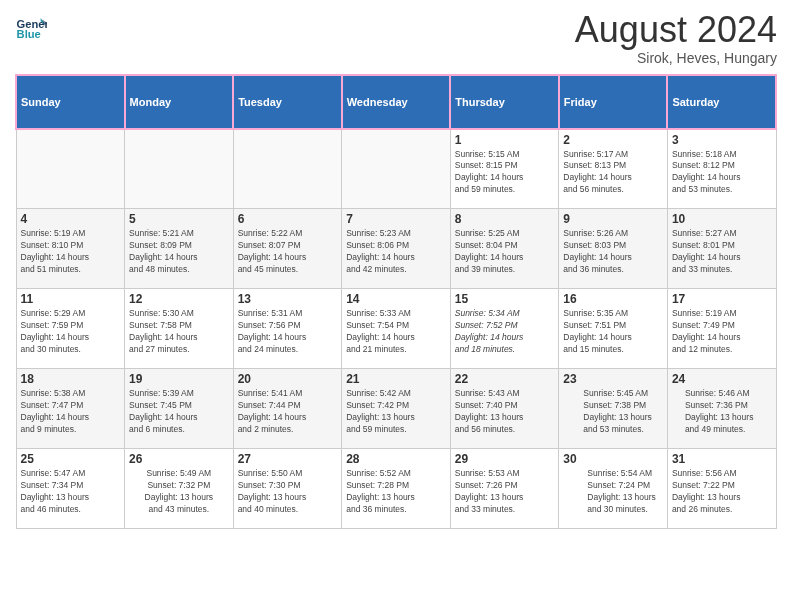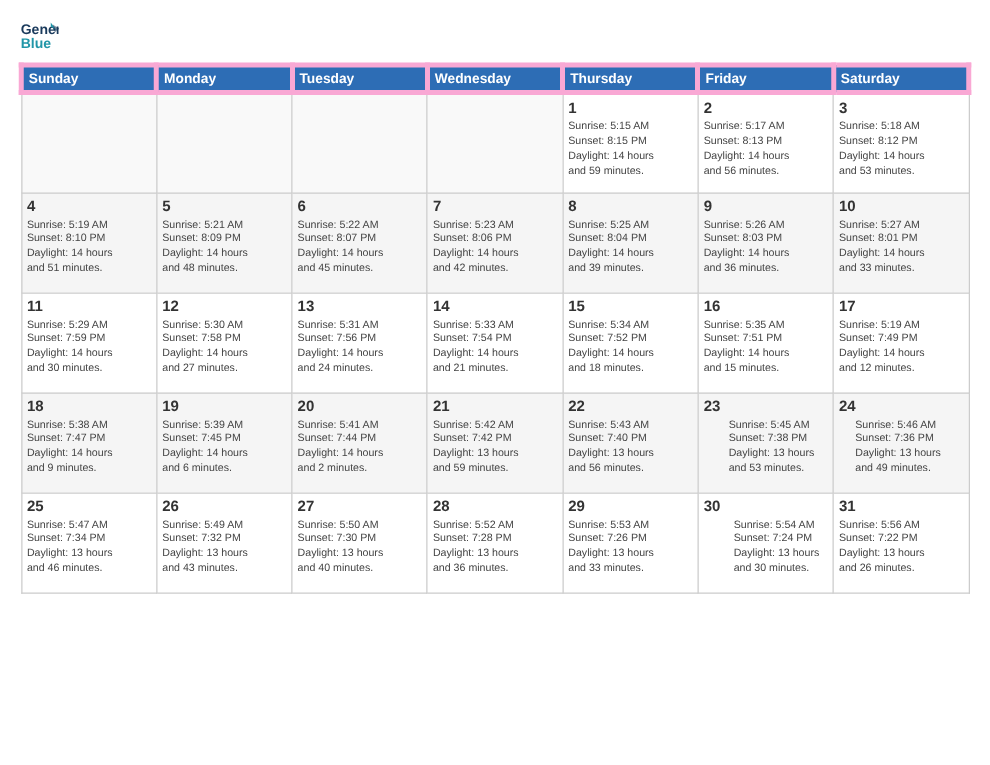--- a/index.html
+++ b/index.html
@@ -45,23 +45,23 @@
     table {
       width: 100%;
       border-collapse: collapse;
       table-layout: fixed;
     }
     thead th {
       background: #2d6db5;
       color: #fff;
       font-size: 11px;
       font-weight: bold;
-      padding: 3px 4px;
+      padding: 20px 4px;
       text-align: left;
-      border: 4px solid #f9a8d4;
+      border: 2px solid #f9a8d4;
     }
     tbody td {
       border: 1px solid #ccc;
       vertical-align: top;
       padding: 3px 4px;
       font-size: 9px;
       color: #333;
       height: 80px;
     }
     .day-number {
@@ -91,20 +91,24 @@
 
 <div class="container">
   <div class="header">
     <div class="logo">
       <svg class="logo-icon" viewBox="0 0 40 40">
         <text x="2" y="22" font-size="14" font-weight="bold" fill="#1a3a5c">General</text>
         <text x="2" y="35" font-size="14" font-weight="bold" fill="#2196a8">Blue</text>
         <polygon points="32,10 38,18 32,14" fill="#2196a8"></polygon>
         <polygon points="34,12 40,16 36,20" fill="#1a3a5c" opacity="0.6"></polygon>
       </svg>
+    </div>
+    <div class="title-block">
+      <div class="month-year">August 2024</div>
+      <div class="location">Sirok, Heves, Hungary</div>
     </div>
   </div>
 
   <table>
     <thead>
       <tr>
         <th>Sunday</th>
         <th>Monday</th>
         <th>Tuesday</th>
         <th>Wednesday</th>
@@ -216,21 +220,21 @@
           </td>
           <td>
             <span class="day-number">14</span>
             <div class="day-info" style="white-space: pre-line;">Sunrise: 5:33 AM
 Sunset: 7:54 PM
 Daylight: 14 hours
 and 21 minutes.</div>
           </td>
           <td>
             <span class="day-number">15</span>
-            <div class="day-info" style="white-space: pre-line;">Sunrise: 5:34 AM
+            <div class="day-info" style="white-space: pre-line; font-style: italic;">Sunrise: 5:34 AM
 Sunset: 7:52 PM
 Daylight: 14 hours
 and 18 minutes.</div>
           </td>
           <td>
             <span class="day-number">16</span>
             <div class="day-info" style="white-space: pre-line;">Sunrise: 5:35 AM
 Sunset: 7:51 PM
 Daylight: 14 hours
 and 15 minutes.</div>
@@ -297,21 +301,21 @@
         <tr>
           <td>
             <span class="day-number">25</span>
             <div class="day-info" style="white-space: pre-line;">Sunrise: 5:47 AM
 Sunset: 7:34 PM
 Daylight: 13 hours
 and 46 minutes.</div>
           </td>
           <td>
             <span class="day-number">26</span>
-            <div class="day-info" style="white-space: pre-line;">Sunrise: 5:49 AM
+            <div class="day-info" style="white-space: pre-line; text-align: center;">Sunrise: 5:49 AM
 Sunset: 7:32 PM
 Daylight: 13 hours
 and 43 minutes.</div>
           </td>
           <td>
             <span class="day-number">27</span>
             <div class="day-info" style="white-space: pre-line;">Sunrise: 5:50 AM
 Sunset: 7:30 PM
 Daylight: 13 hours
 and 40 minutes.</div>

